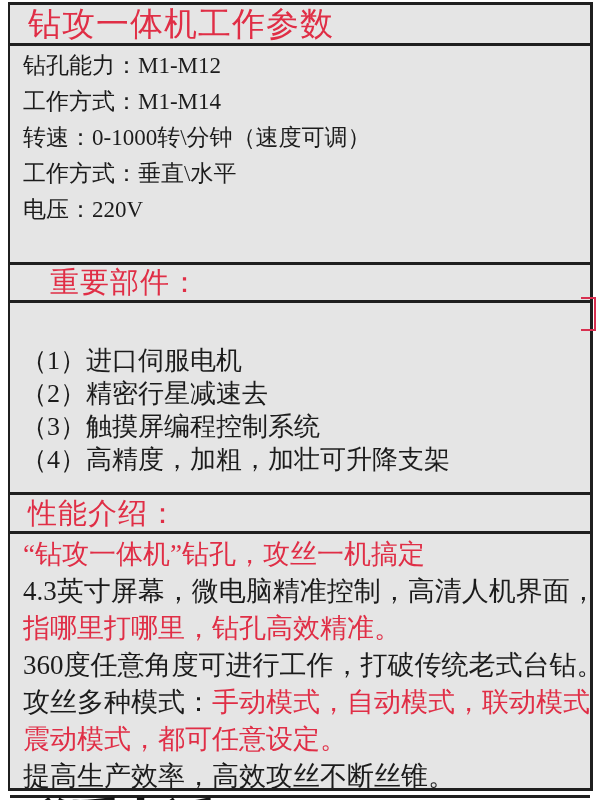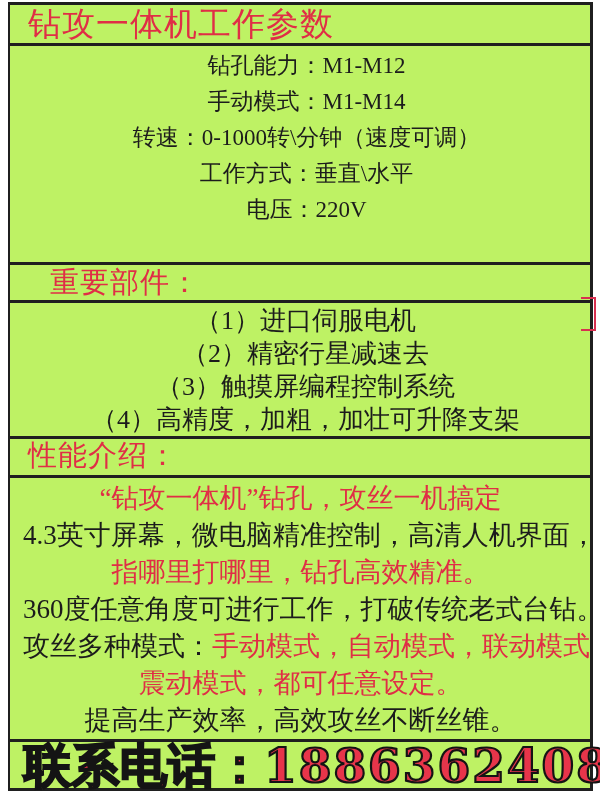--- a/index.html
+++ b/index.html
@@ -12,46 +12,45 @@
     width:600px;height:800px;position:relative;background:#ffffff;
     font-family:"Liberation Serif","DejaVu Serif",serif;
     overflow:hidden;
   }
   .sheet{
     position:absolute;left:8px;top:2px;width:585px;height:789px;
     box-sizing:border-box;
     border:3px solid var(--line);
     border-left-width:2px;
     display:flex;flex-direction:column;
-    background:#bef264;
-    text-align:center;
+    background:#e5e5e5;
   }
   .sep{height:3px;background:var(--line);flex:0 0 3px;}
   .title-row{
     flex:0 0 38px;display:flex;align-items:center;padding-left:18px;
   }
   .page-title{
     color:var(--red);font-size:33px;line-height:33px;letter-spacing:1px;
   }
   .specs{
     flex:0 0 216px;padding:2px 0 0 13px;box-sizing:border-box;
   }
   .specs .line{
     font-size:23px;line-height:36px;color:var(--ink);white-space:nowrap;
   }
   .section-head{
     display:flex;align-items:center;padding-left:18px;
   }
   .parts-head{flex:0 0 35px;padding-left:40px;}
-  .perf-head{flex:0 0 36px;font-family:Liberation Mono, monospace;}
+  .perf-head{flex:0 0 36px;}
   .section-head .head-text{
     color:var(--red);font-size:29px;line-height:29px;letter-spacing:1px;
   }
   .parts{
-    flex:0 0 131px;padding:1px 0 0 11px;box-sizing:border-box;
+    flex:0 0 131px;padding:1px 0 16px 11px;box-sizing:border-box;margin-top:40px;
   }
   .parts .line{
     font-size:26px;line-height:33px;color:var(--ink);white-space:nowrap;
   }
   .perf{
     flex:0 0 258px;padding:2px 12px 0 13px;box-sizing:border-box;
   }
   .perf .line{
     font-size:27px;line-height:37px;white-space:nowrap;
   }
@@ -81,21 +80,21 @@
 
 <div class="sheet">
 
   <div class="title-row">
     <span class="page-title">钻攻一体机工作参数</span>
   </div>
   <div class="sep"></div>
 
   <div class="specs">
       <div class="line"><span class="ink">钻孔能力：M1-M12</span></div>
-      <div class="line"><span class="ink">手动模式：M1-M14</span></div>
+      <div class="line"><span class="ink">工作方式：M1-M14</span></div>
       <div class="line"><span class="ink">转速：0-1000转\分钟（速度可调）</span></div>
       <div class="line"><span class="ink">工作方式：垂直\水平</span></div>
       <div class="line"><span class="ink">电压：220V</span></div>
     </div>
   <div class="sep"></div>
 
   <div class="section-head parts-head">
     <span class="head-text">重要部件：</span>
   </div>
   <div class="sep"></div>

